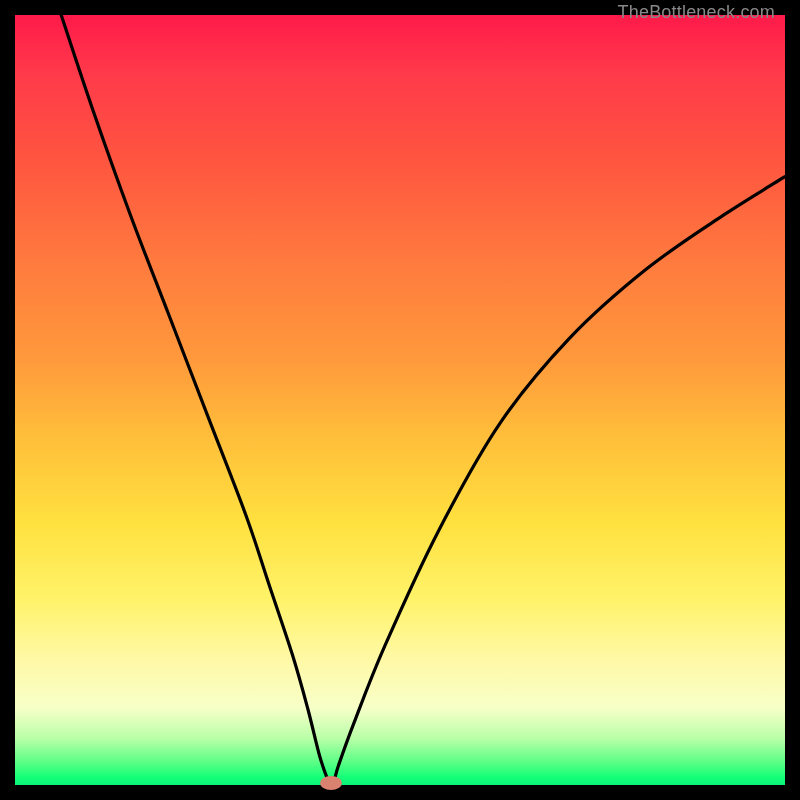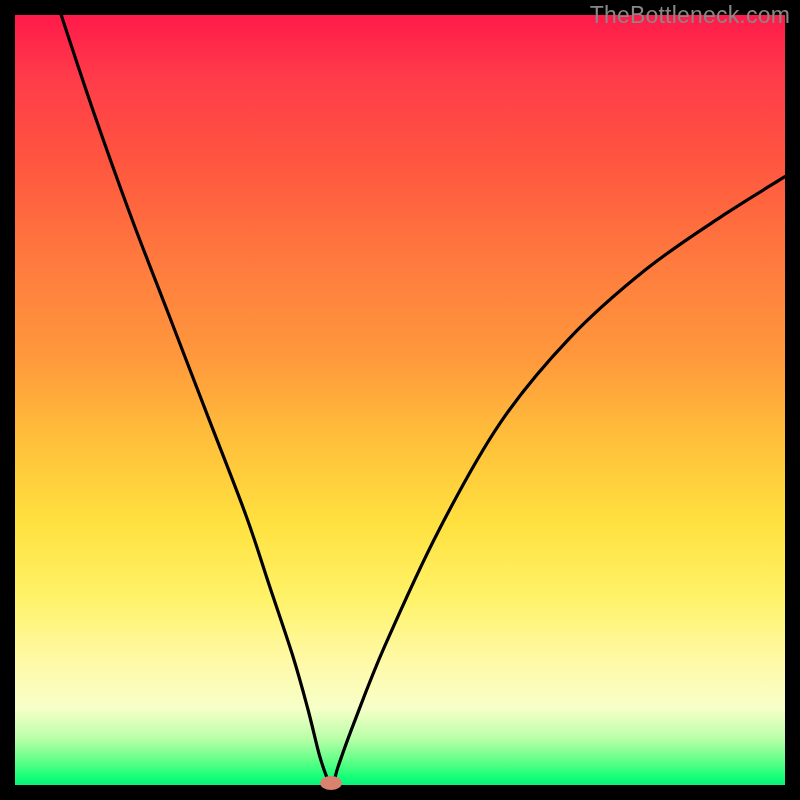--- a/index.html
+++ b/index.html
@@ -37,23 +37,23 @@
       #f7ffc8 90%,
       #b8ffa8 94%,
       #5dff86 97%,
       #14ff78 99%,
       #0af27a 100%
     );
   }
   .watermark {
     position: absolute;
     top: 2px;
-    right: 10px;
+    right: 25px;
     color: #888;
-    font-size: 23px;
+    font-size: 18px;
     font-weight: 500;
     letter-spacing: 0.2px;
     z-index: 4;
   }
   .curve-svg {
     position: absolute;
     left: 0;
     top: 0;
     width: 770px;
     height: 770px;

